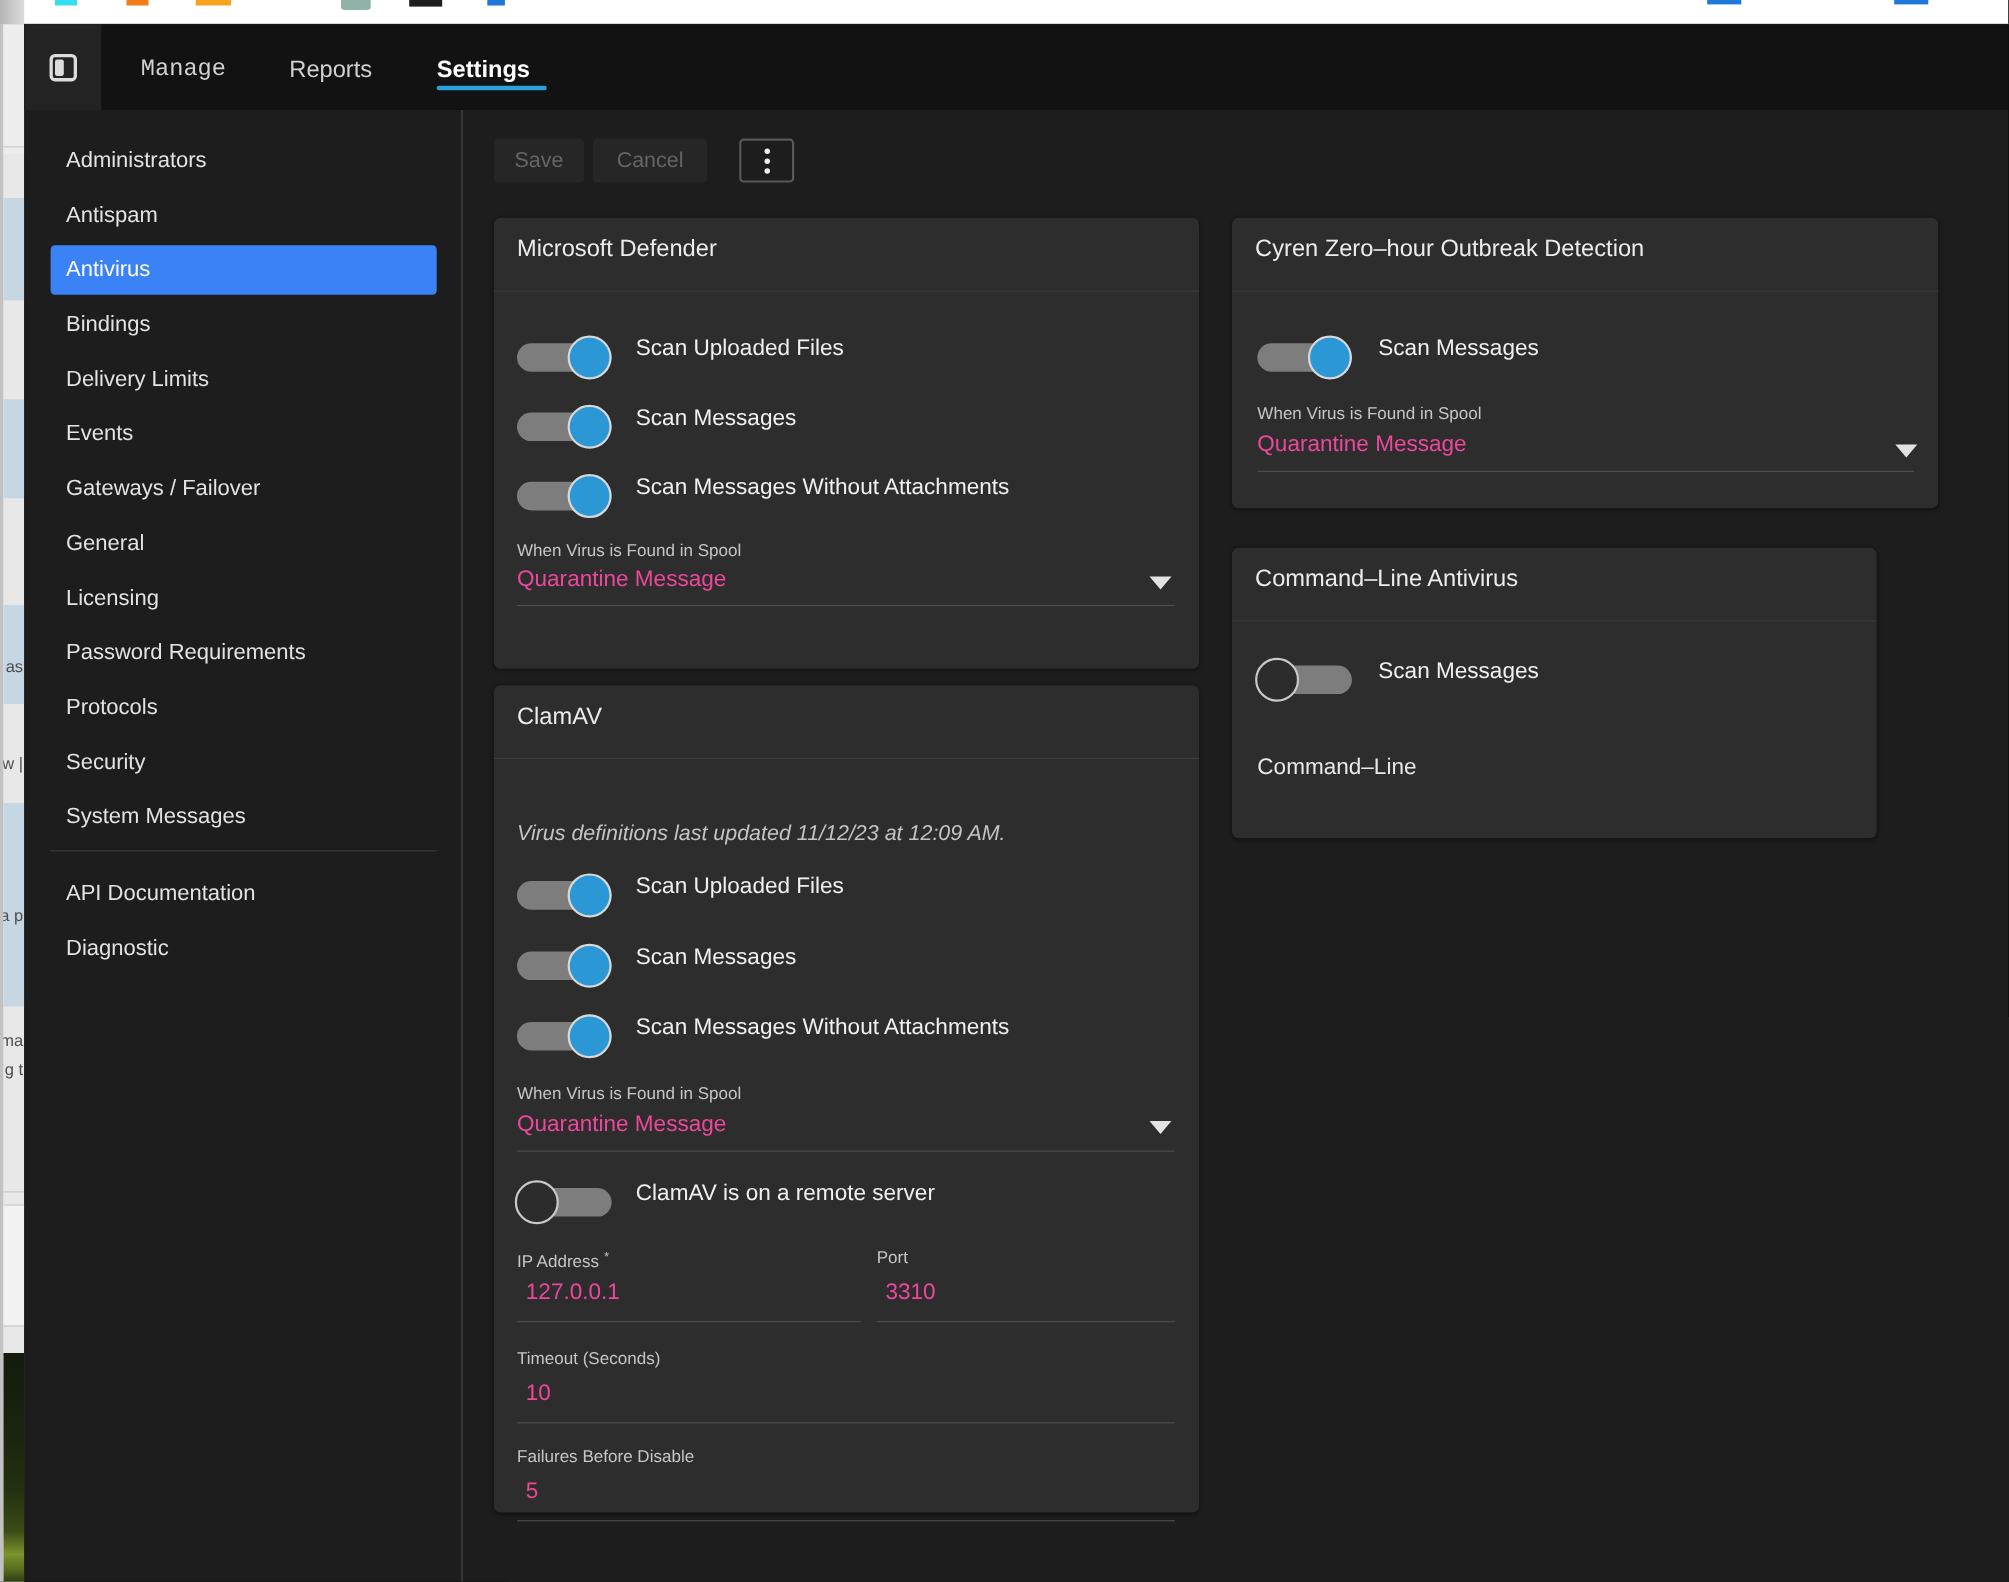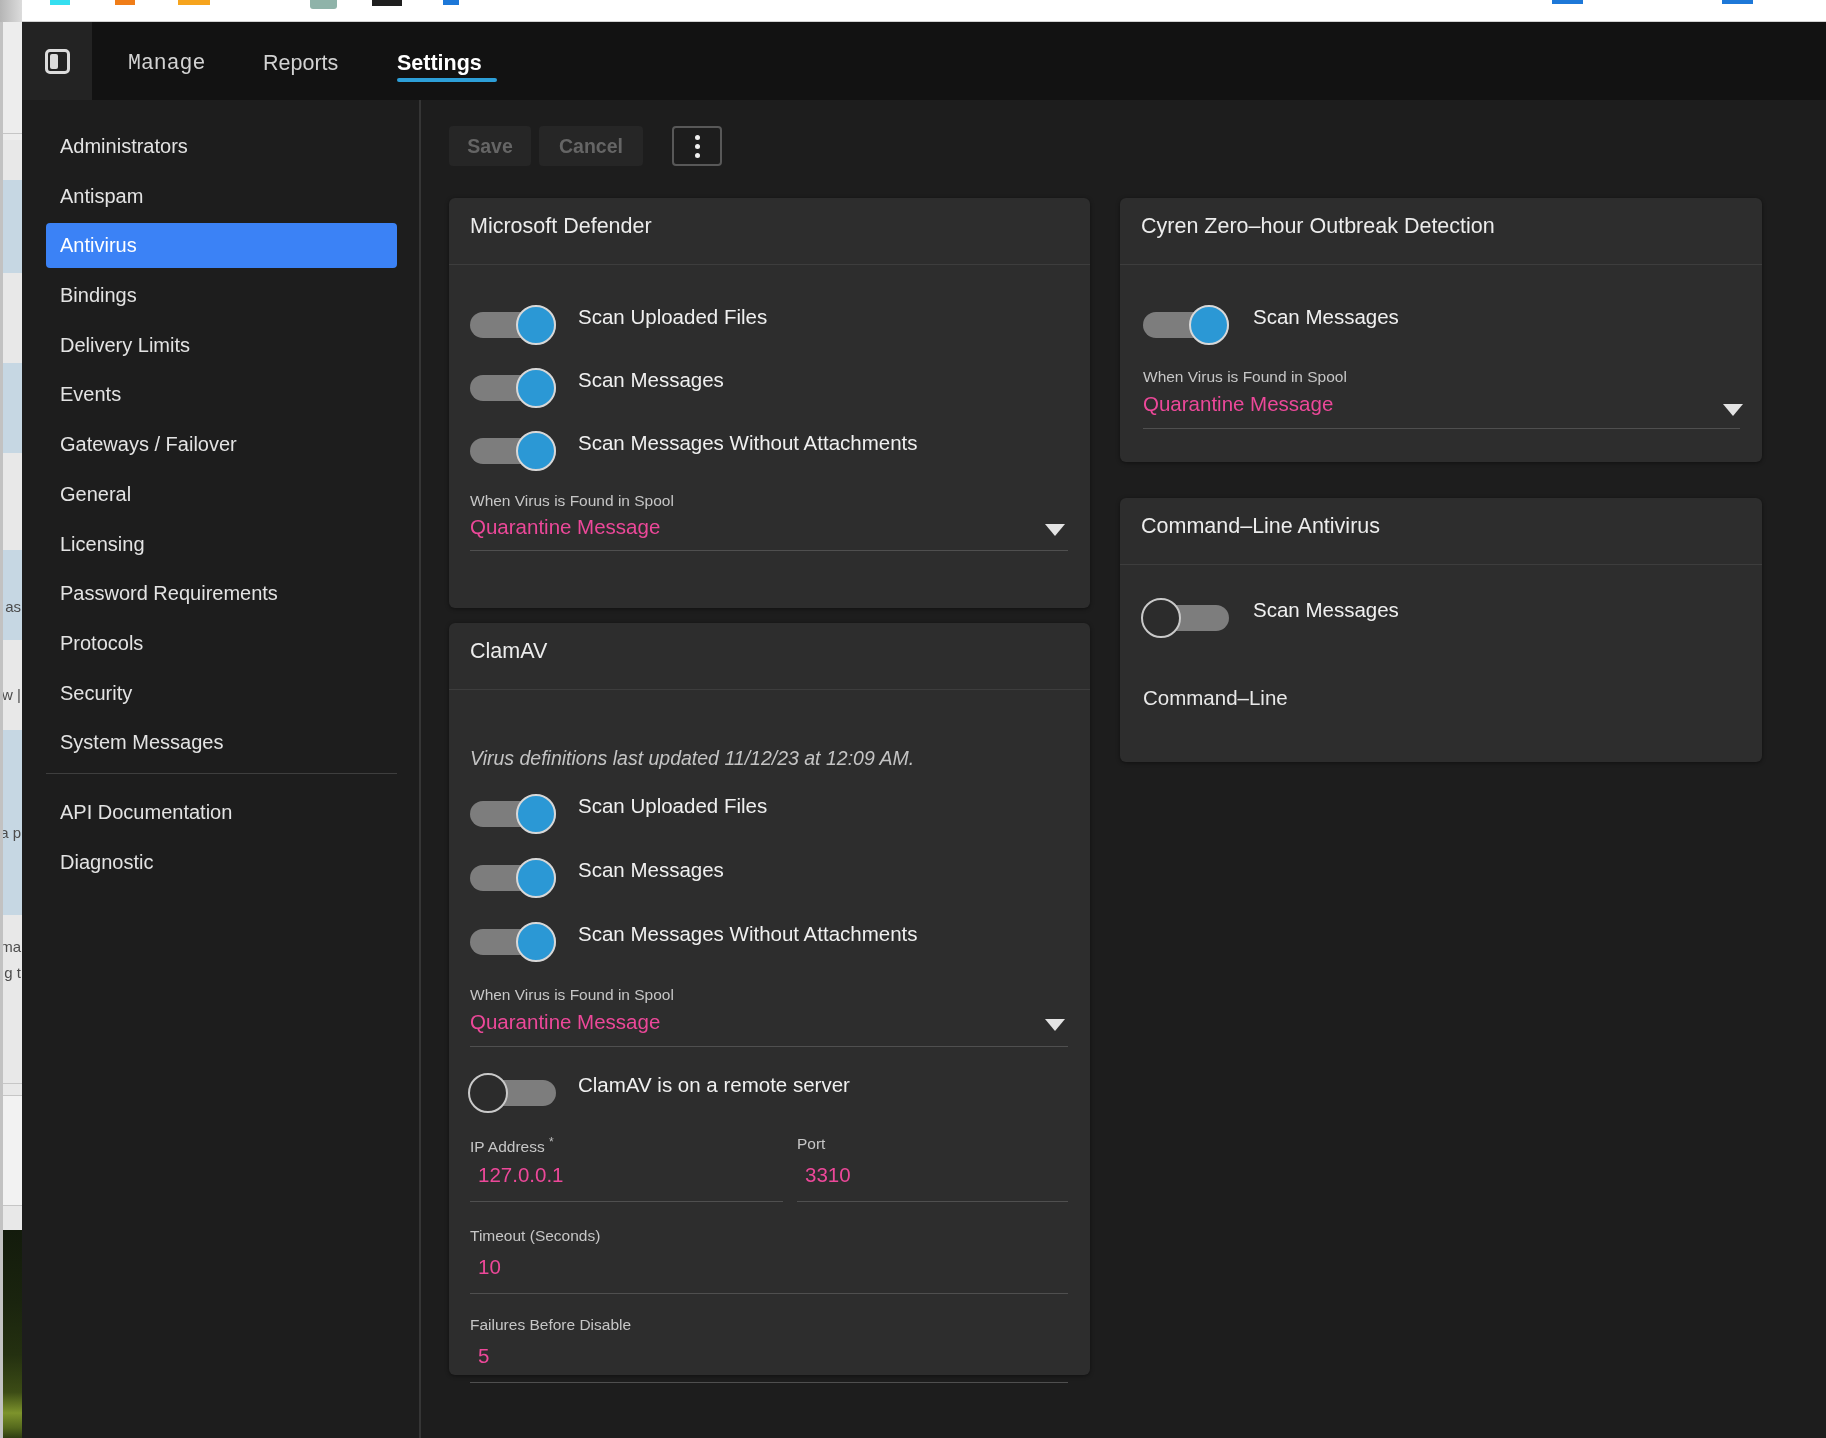--- a/index.html
+++ b/index.html
@@ -35,21 +35,21 @@
   
   .v-divider{position:absolute;left:397px;top:78px;bottom:0;width:2px;background:#353535;}
   .sidebar{position:absolute;left:24px;top:102px;width:351px;list-style:none;margin:0;padding:0;}
   .sidebar li.item{height:45px;margin-bottom:4.7px;display:flex;align-items:center;padding-left:14px;
                    font-size:20px;color:#e3e3e3;border-radius:4px;white-space:nowrap;}
   .sidebar li.item.selected{color:#ffffff;}
   .sidebar li.divider{height:1px;background:#3e3e3e;margin:8px 0 16px 0;padding:0;}
 
   
   .btn{position:absolute;top:104px;height:40px;background:#262626;border:none;border-radius:4px;
-       color:#656565;font-size:19.5px;font-family:inherit;display:flex;align-items:center;justify-content:center;font-weight:bold;}
+       color:#656565;font-size:19.5px;font-family:inherit;display:flex;align-items:center;justify-content:center;}
   .kebab{position:absolute;left:650px;top:104px;width:50px;height:40px;background:transparent;
          border:2px solid #585858;border-radius:4px;display:flex;flex-direction:column;align-items:center;justify-content:center;gap:4px;}
   .kebab .dot{width:5px;height:5px;border-radius:50%;background:#f0f0f0;}
 
   
   .card{position:absolute;background:#2d2d2d;border-radius:6px;box-shadow:0 1px 4px rgba(0,0,0,.45);}
   .card-title{position:absolute;left:21px;top:16px;font-size:21.5px;color:#ececec;white-space:nowrap;}
   .card-hr{position:absolute;left:0;right:0;top:66px;height:1px;background:#3d3d3d;}
   .note{position:absolute;left:21px;font-style:italic;font-size:19.5px;color:#c4c4c4;white-space:nowrap;}
   .trow{position:absolute;display:flex;align-items:flex-start;gap:22px;height:40px;}
@@ -248,21 +248,21 @@
             </div>
             <span class="tlabel">Scan Messages</span>
           </div>
         </div>
       <div class="dd-label" style="left:23px;top:170px">When Virus is Found in Spool</div>
       <div class="dd-value" style="left:23px;top:194px">Quarantine Message</div>
       <div class="dd-arrow" style="left:603px;top:206px"></div>
       <div class="hr2" style="left:23px;top:230px;width:597px"></div>
     </div>
 
-    <div class="card" style="left:1098px;top:476px;width:642px;height:264px">
+    <div class="card" style="left:1098px;top:476px;width:586px;height:264px">
       <div class="card-title">Command–Line Antivirus</div>
       <div class="card-hr"></div>
       <div id="commandline-toggles">
           <div class="trow" style="left: 23px; top: 100px; gap: 24px;">
             <div class="toggle off">
               <div class="track"></div>
               <div class="knob"></div>
             </div>
             <span class="tlabel">Scan Messages</span>
           </div>

